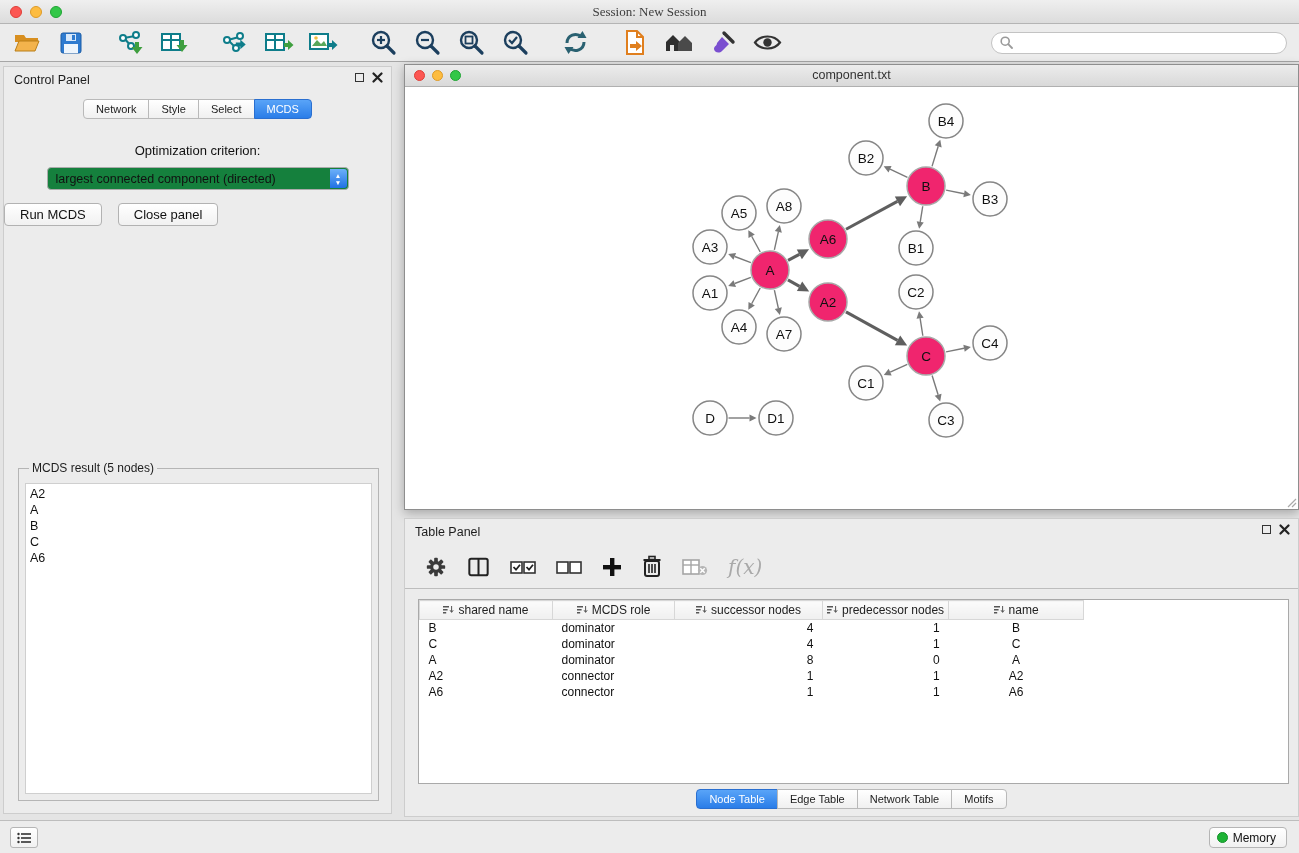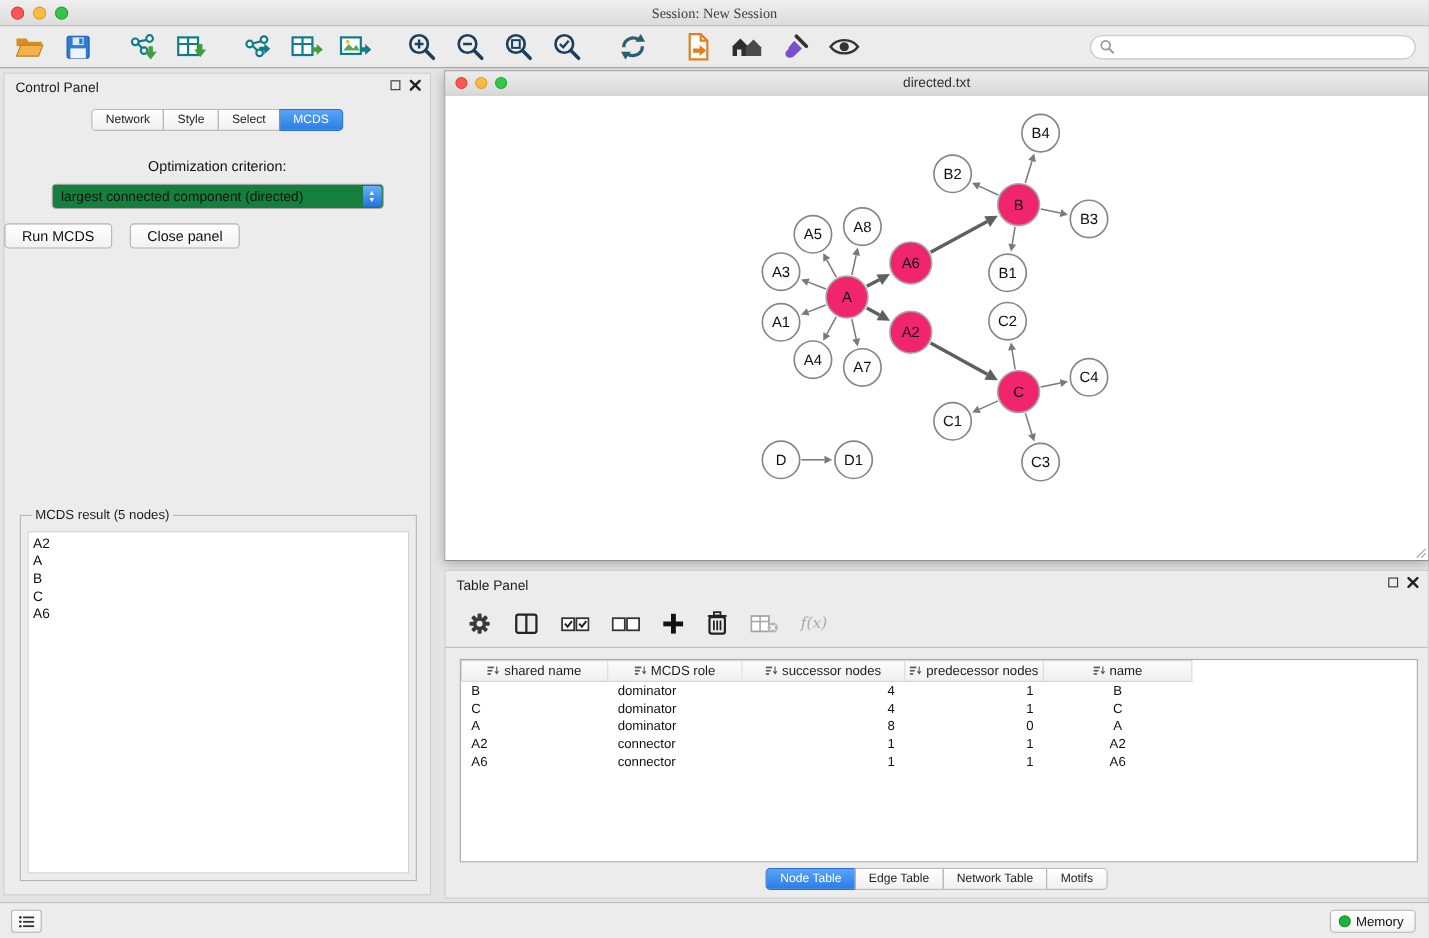--- a/index.html
+++ b/index.html
@@ -71,21 +71,21 @@
   svg.graph { width:100%; height:100%; display:block; }
   .grip { position:absolute; right:1px; bottom:1px; }
 
   
   .table-panel { position:absolute; left:404px; top:455px; width:895px; height:299px;
                  background:#ececec; border:1px solid #cdcdcd; }
   .tp-toolbar { height:44px; margin-top:2px; display:flex; align-items:center; gap:20px;
                 padding:0 20px; border-bottom:1px solid #bdbdbd; }
   .tp-tool { background:none; border:none; display:flex; align-items:center; justify-content:center;
              cursor:default; }
-  .fx { font-family:"DejaVu Serif", serif; font-style:italic; font-size:14px; color:#a9a9a9; }
+  .fx { font-family:"DejaVu Serif", serif; font-style:italic; font-size:20px; color:#a9a9a9; }
   .tp-table-wrap { position:absolute; left:13px; right:9px; top:80px; bottom:32px;
                    background:#fff; border:1px solid #a9a9a9; overflow:hidden; }
   .tp-table-wrap table { border-collapse:collapse; font-size:12px; table-layout:fixed; }
   .tp-table-wrap th { font-weight:normal; background:linear-gradient(#fbfbfb,#efefef);
                       border:1px solid #d7d7d7; height:19px; padding:0 4px; color:#222;
                       text-align:center; white-space:nowrap; overflow:hidden; }
   .tp-table-wrap td { height:16px; padding:0 9px; color:#111; white-space:nowrap; }
   .tp-table-wrap td.right { text-align:right; }
   .tp-table-wrap td.center { text-align:center; }
   .tp-tabs { position:absolute; bottom:7px; left:0; right:0; display:flex; justify-content:center; }
@@ -306,21 +306,21 @@
       </fieldset>
     </div>
 
     <div class="net-window">
       <div class="net-titlebar">
         <div class="traffic small">
           <span class="light red"></span>
           <span class="light yellow"></span>
           <span class="light green"></span>
         </div>
-        <div class="net-title">directed.txt</div>
+        <div class="net-title">component.txt</div>
       </div>
       <div class="net-canvas">
         <svg class="graph" viewBox="0 0 893 422" preserveAspectRatio="xMinYMin meet">
             <g>
               <line x1="355.20567508834534" y1="164.9910800011511" x2="346.6609565931146" y2="149.27982341314618" stroke="#7a7a7a" stroke-width="1.4"></line>
               <polygon points="343.3165529647447,143.13043609646604 349.82349864169294,147.55984440427022 343.4984145445362,150.99980242202213" fill="#7a7a7a"></polygon>
             </g>
             <g>
               <line x1="369.3807860155114" y1="162.97354964337663" x2="373.33703271165604" y2="144.88785046100094" stroke="#7a7a7a" stroke-width="1.4"></line>
               <polygon points="374.83291086329405,138.0495503392271 376.8538727742826,145.6571592247005 369.8201926490295,144.11854169730137" fill="#7a7a7a"></polygon>

